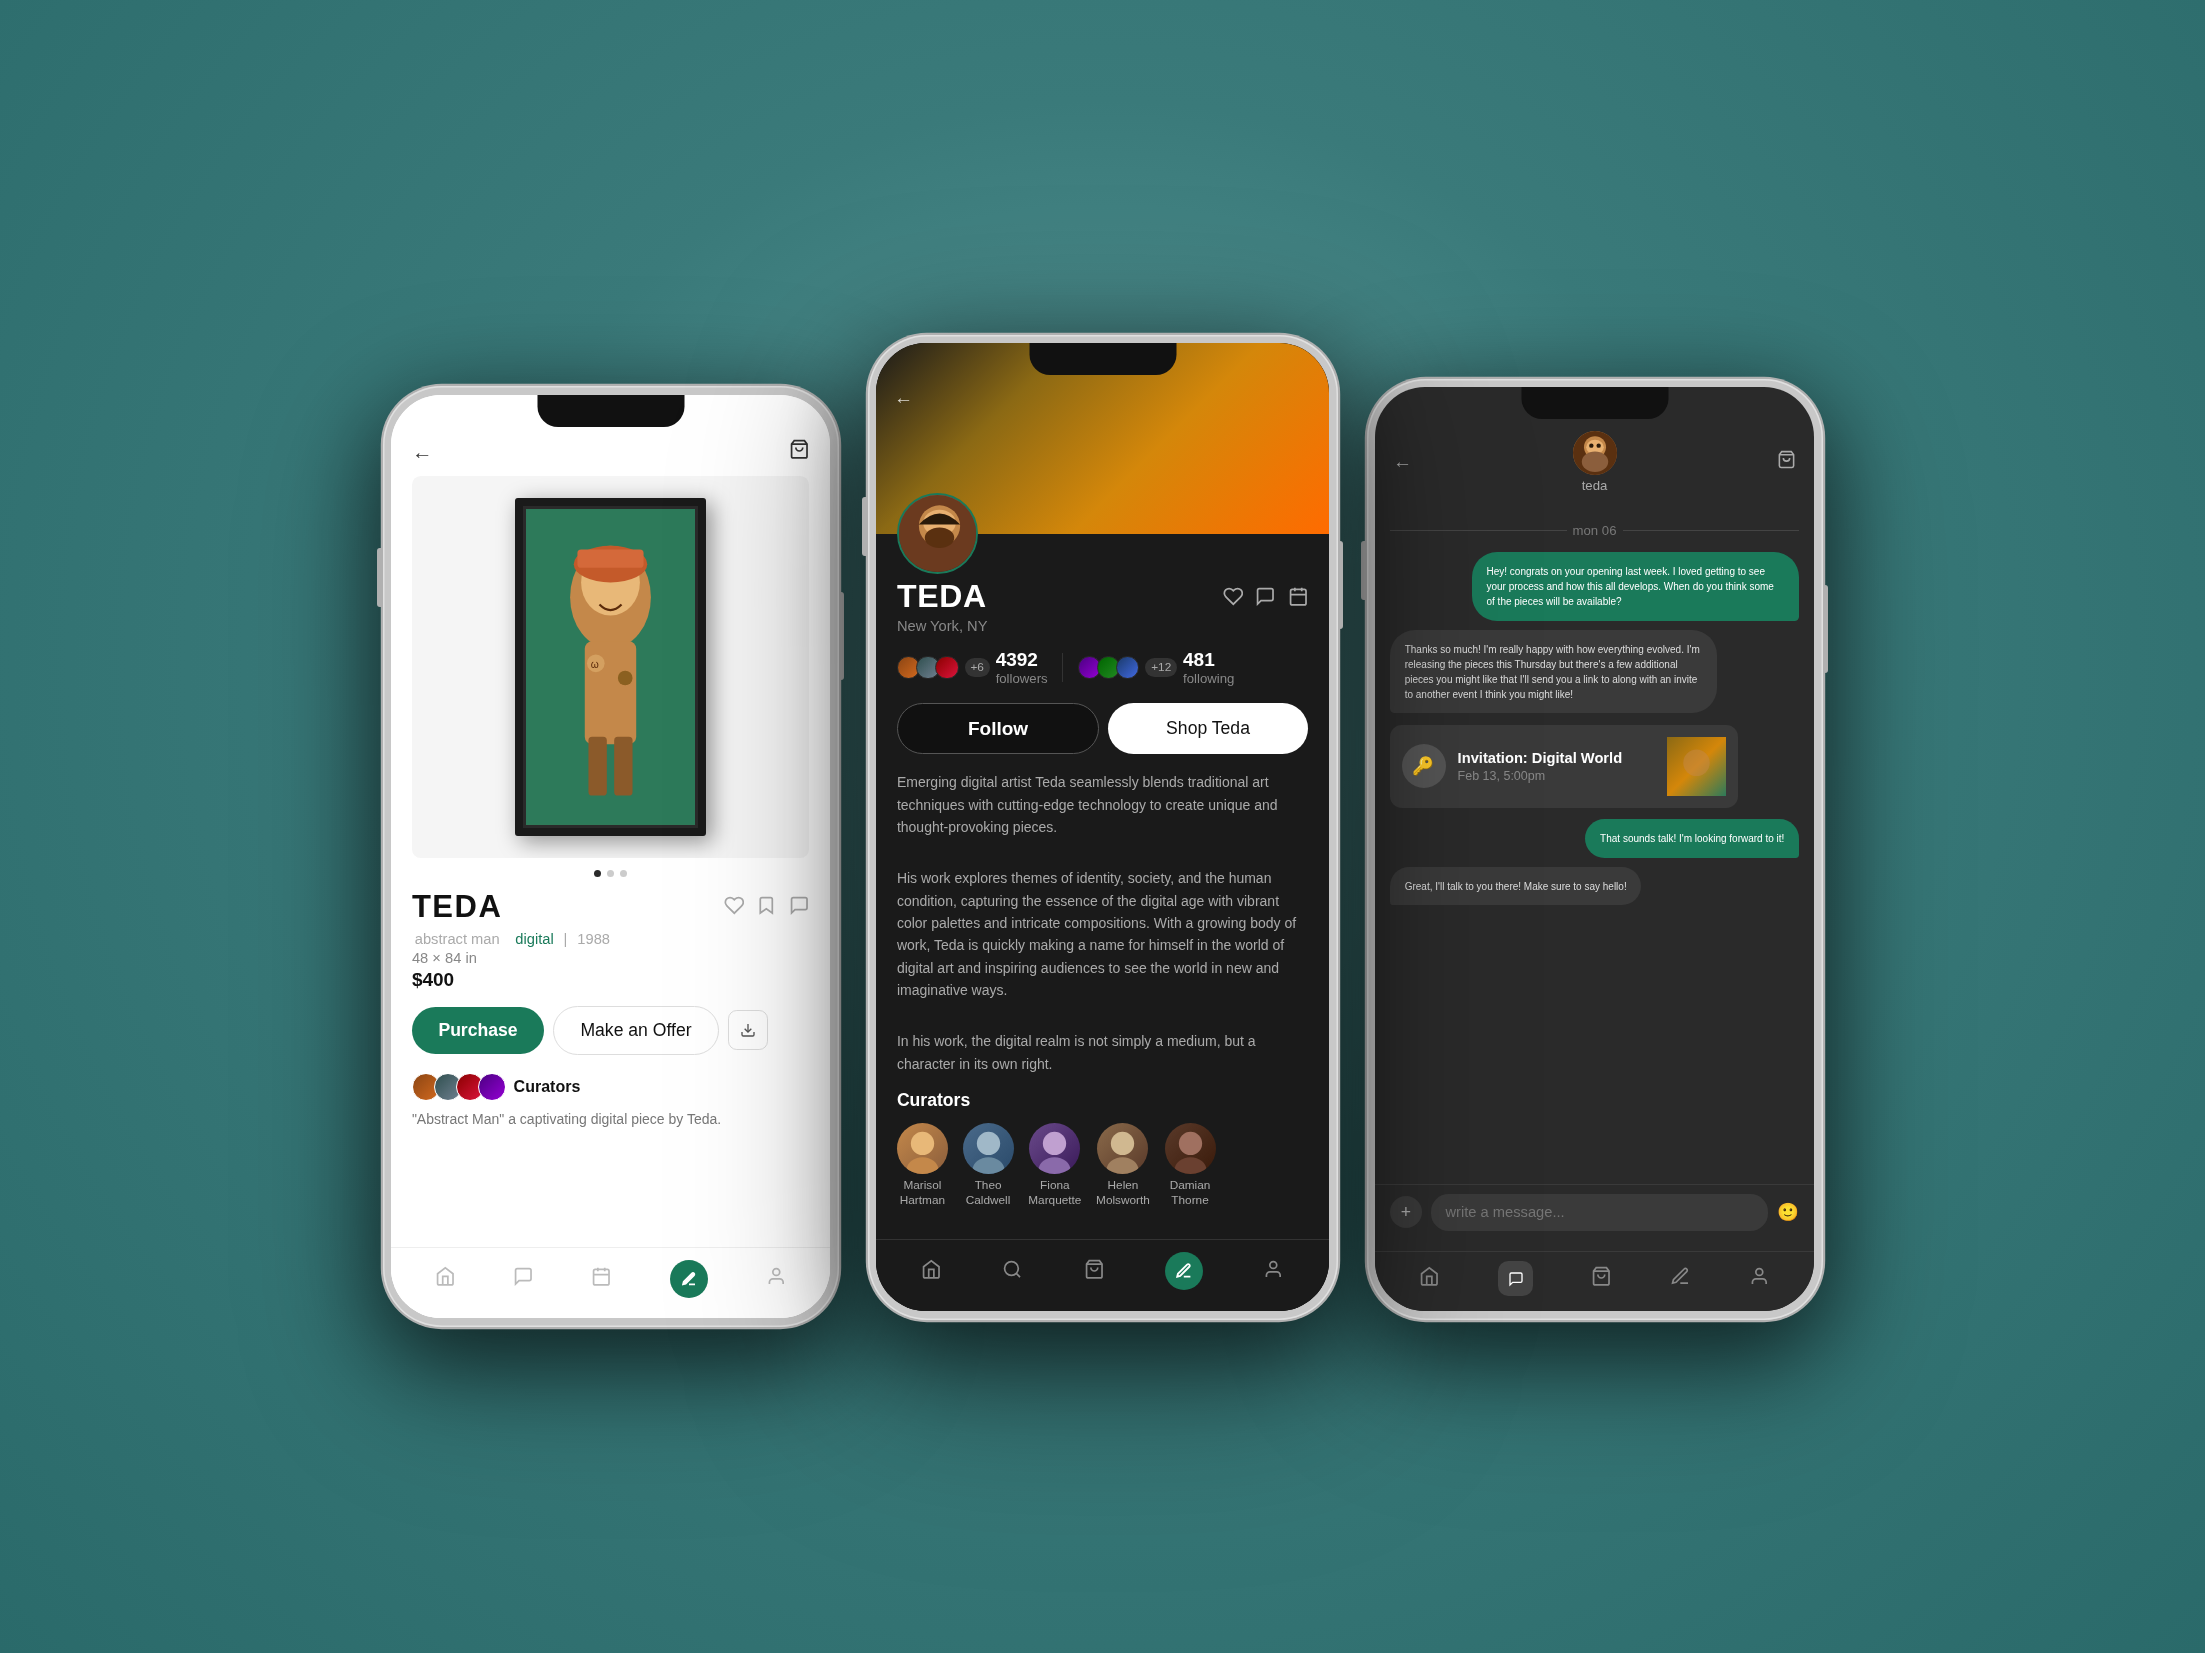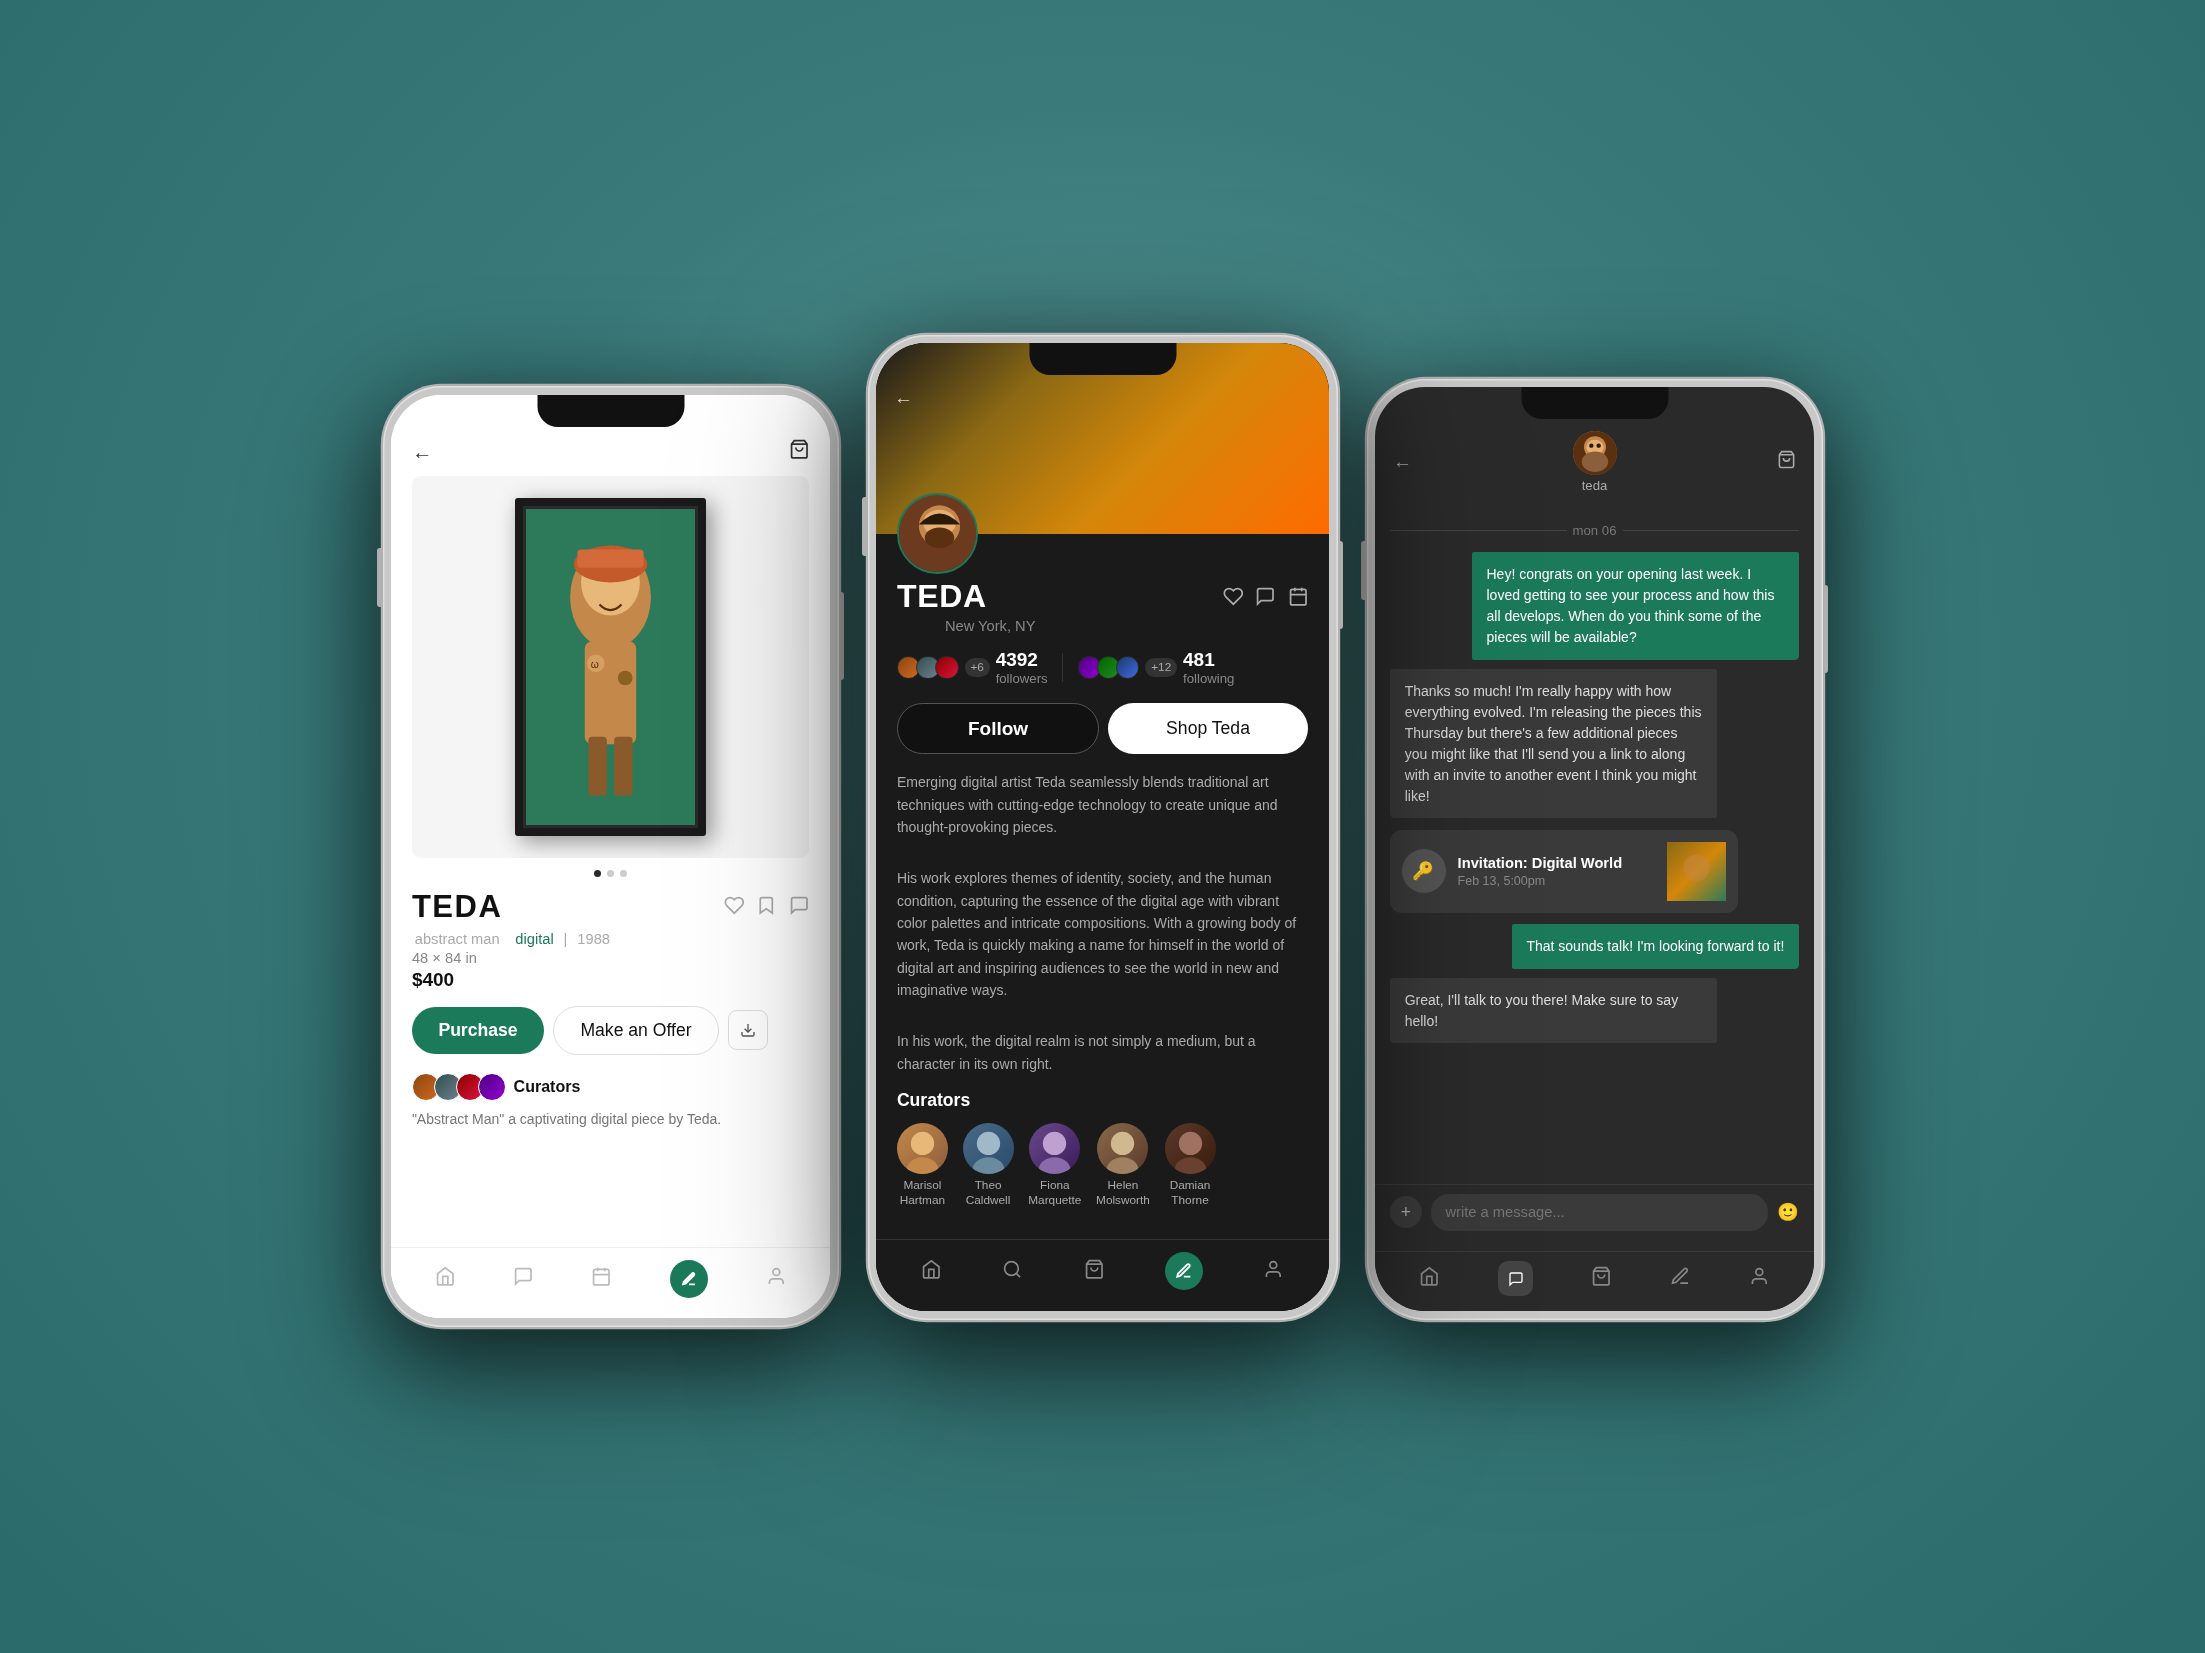--- a/index.html
+++ b/index.html
@@ -417,21 +417,20 @@
     .p2-action-icons {
       display: flex;
       gap: 11.8px;
       margin-top: 7.4px;
     }
 
     .p2-location {
       font-size: 14.7px;
       color: #888;
       margin-bottom: 14.7px;
-      margin-left: 48px;
     }
 
     .p2-stats {
       display: flex;
       gap: 14.7px;
       margin-bottom: 17.6px;
       align-items: center;
     }
 
     .p2-stat-group {
@@ -660,23 +659,23 @@
       background: #444;
     }
 
     .p3-date-text {
       font-size: 13.2px;
       color: #777;
     }
 
     .msg-bubble {
       max-width: 80%;
-      border-radius: 2px;
+      border-radius: 25px;
       padding: 11.8px 14.7px;
-      font-size: 14px;
+      font-size: 10px;
       line-height: 1.5;
     }
 
     .msg-sent {
       align-self: flex-end;
       background: #1a7a5a;
       color: #fff;
       border-bottom-right-radius: 4.4px;
     }
 

